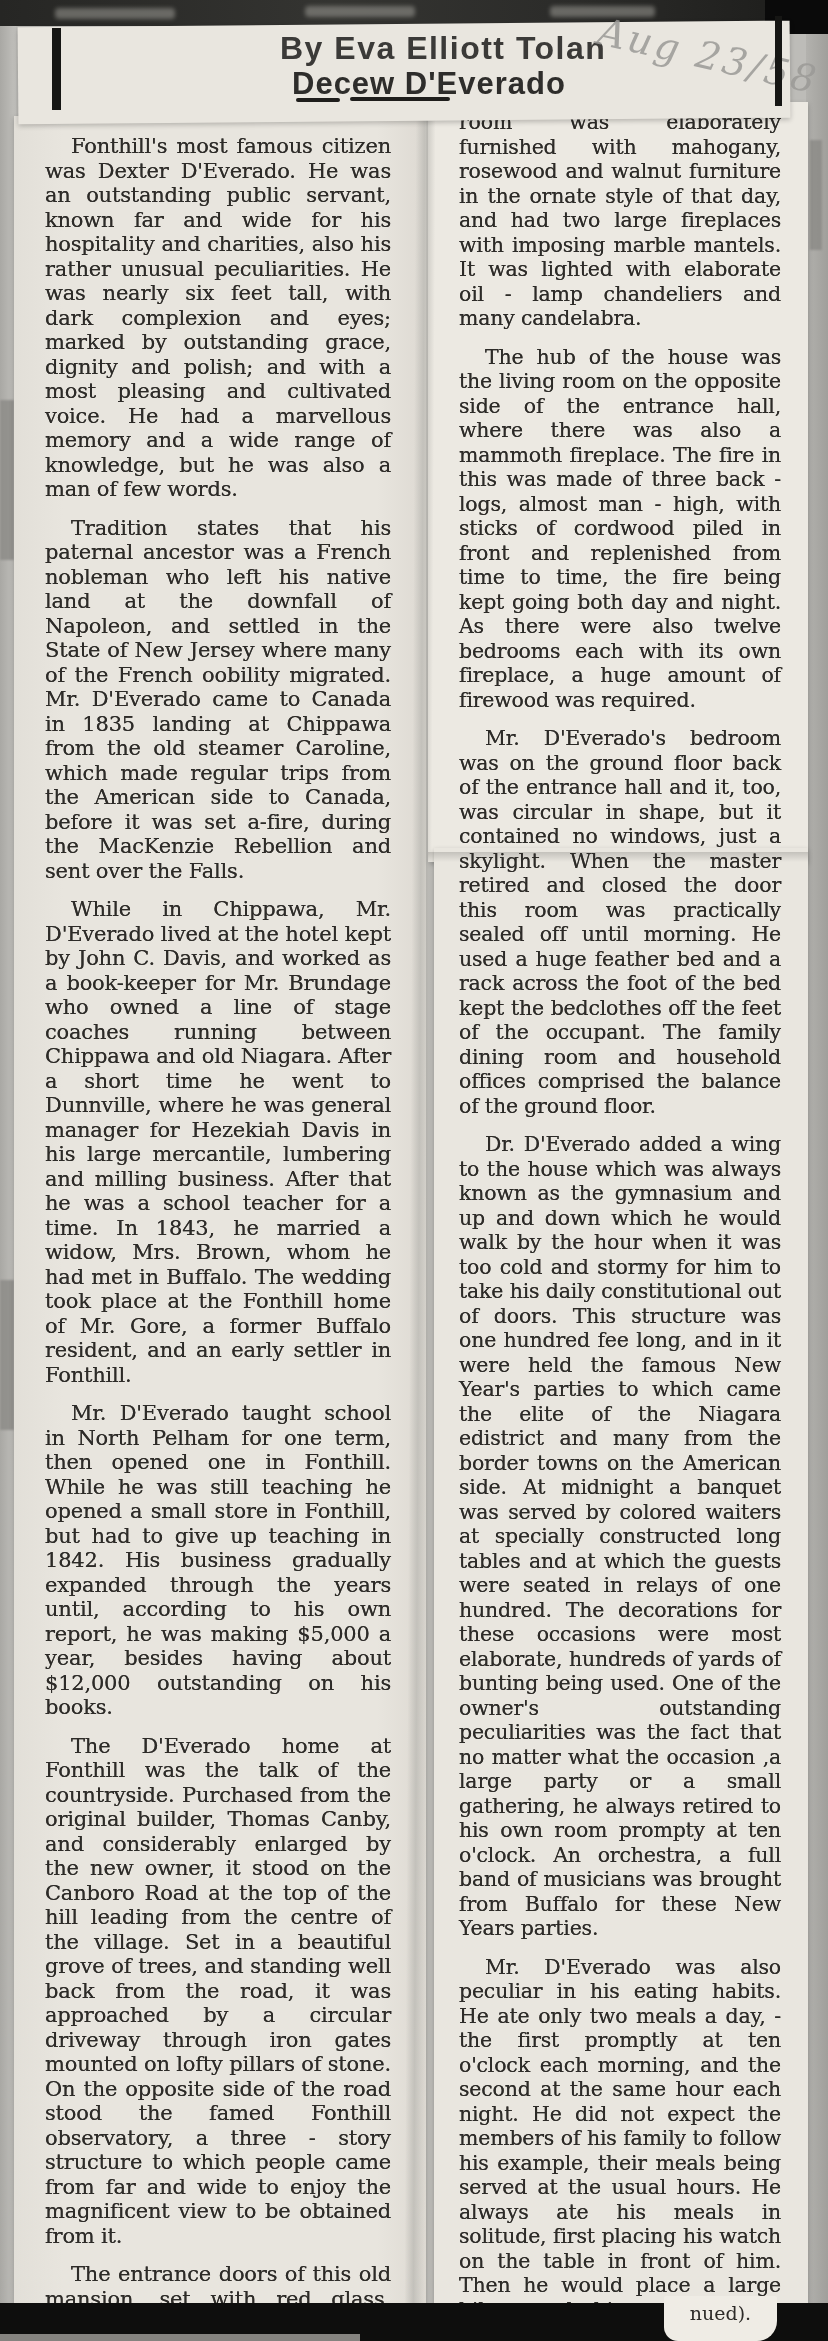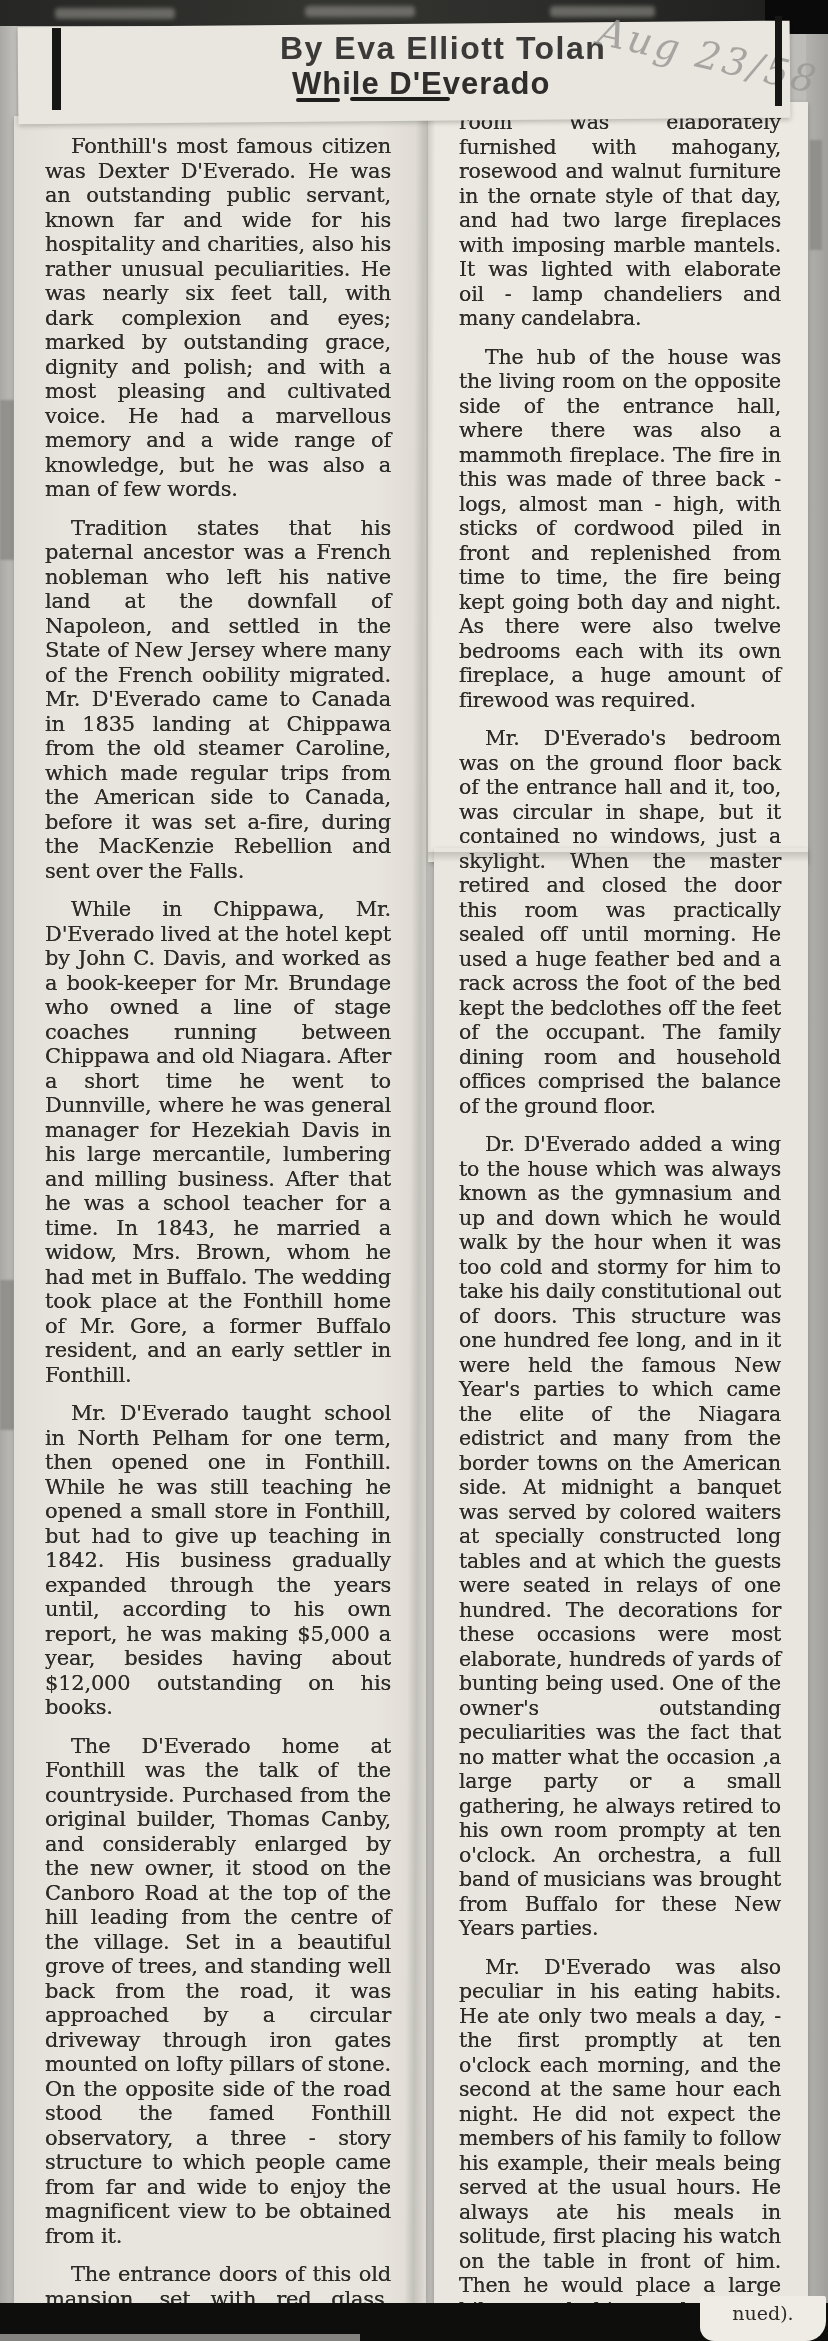--- a/index.html
+++ b/index.html
@@ -51,23 +51,23 @@
   p.news{margin:0 15px 14px;text-align:justify;text-indent:26px;
          font-size:21px;line-height:24.5px;color:#2d2b28;letter-spacing:-.2px;
          text-shadow:0 0 .4px rgba(45,43,40,.85);}
   .col-right p.news{font-size:20.5px;}
   p.noindent{text-indent:0;}
   p.force-just{text-align-last:justify;margin-bottom:0;}
 
   
   .bottom-bar{position:absolute;left:0;top:2303px;width:828px;height:38px;background:#0e0e0d;z-index:10;}
   .bottom-sliver{position:absolute;left:0;top:2334px;width:360px;height:7px;background:#85837f;z-index:11;}
-  .torn-patch{position:absolute;left:664px;top:2296px;width:126px;height:45px;background:#efece5;
+  .torn-patch{position:absolute;left:664px;top:2296px;width:113px;height:45px;background:#efece5;
               border-radius:2px 2px 20px 14px;z-index:12;
-              font-size:19px;color:#2d2b28;text-align:center;padding-top:6px;box-sizing:border-box;margin-left:36px;}
+              font-size:19px;color:#2d2b28;text-align:center;padding-top:6px;box-sizing:border-box;}
 </style>
 </head>
 <body>
 
 <div class="scan">
 
   <div class="top-strip">
     <div class="smudge" style="left:55px;top:8px;width:120px;"></div>
     <div class="smudge" style="left:305px;top:6px;width:110px;"></div>
     <div class="smudge" style="left:550px;top:6px;width:105px;"></div>
@@ -80,21 +80,21 @@
   <div class="edge-patch" style="left:810px;top:140px;width:12px;height:110px;"></div>
 
   <div class="paper header-clip"></div>
   <div class="paper paper-left"></div>
   <div class="paper paper-right-top"></div>
   <div class="paper paper-right-bottom"></div>
   <div class="col-seam"></div>
   <div class="seam-h"></div>
 
   <div class="byline">By Eva Elliott Tolan</div>
-  <div class="title">While D'Everado</div>
+  <div class="title">Decew D'Everado</div>
   <div class="rule-seg" style="left:296px;top:98px;width:44px;"></div>
   <div class="rule-seg" style="left:350px;top:97px;width:100px;"></div>
   <div class="handwriting">Aug 23/58</div>
   <div class="tick" style="left:52px;top:28px;width:9px;height:82px;"></div>
   <div class="tick" style="left:775px;top:16px;width:7px;height:90px;"></div>
 
   <div class="col col-left">
     <p class="news">Fonthill's most famous citizen was Dexter D'Everado. He was an outstanding public servant, known far and wide for his hospitality and charities, also his rather unusual peculiarities. He was nearly six feet tall, with dark complexion and eyes; marked by outstanding grace, dignity and polish; and with a most pleasing and cultivated voice. He had a marvellous memory and a wide range of knowledge, but he was also a man of few words.</p>
     <p class="news">Tradition states that his paternal ancestor was a French nobleman who left his native land at the downfall of Napoleon, and settled in the State of New Jersey where many of the French oobility migrated. Mr. D'Everado came to Canada in 1835 landing at Chippawa from the old steamer Caroline, which made regular trips from the American side to Canada, before it was set a-fire, during the MacKenzie Rebellion and sent over the Falls.</p>
     <p class="news">While in Chippawa, Mr. D'Everado lived at the hotel kept by John C. Davis, and worked as a book-keeper for Mr. Brundage who owned a line of stage coaches running between Chippawa and old Niagara. After a short time he went to Dunnville, where he was general manager for Hezekiah Davis in his large mercantile, lumbering and milling business. After that he was a school teacher for a time. In 1843, he married a widow, Mrs. Brown, whom he had met in Buffalo. The wedding took place at the Fonthill home of Mr. Gore, a former Buffalo resident, and an early settler in Fonthill.</p>

